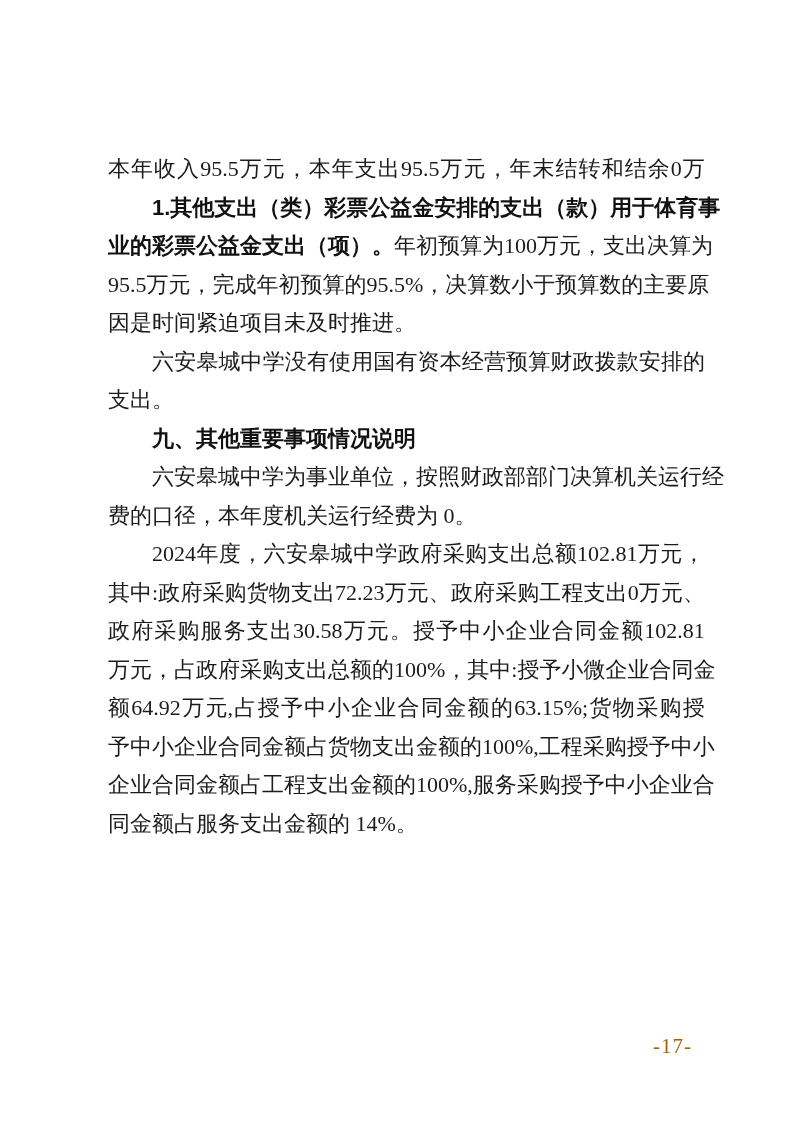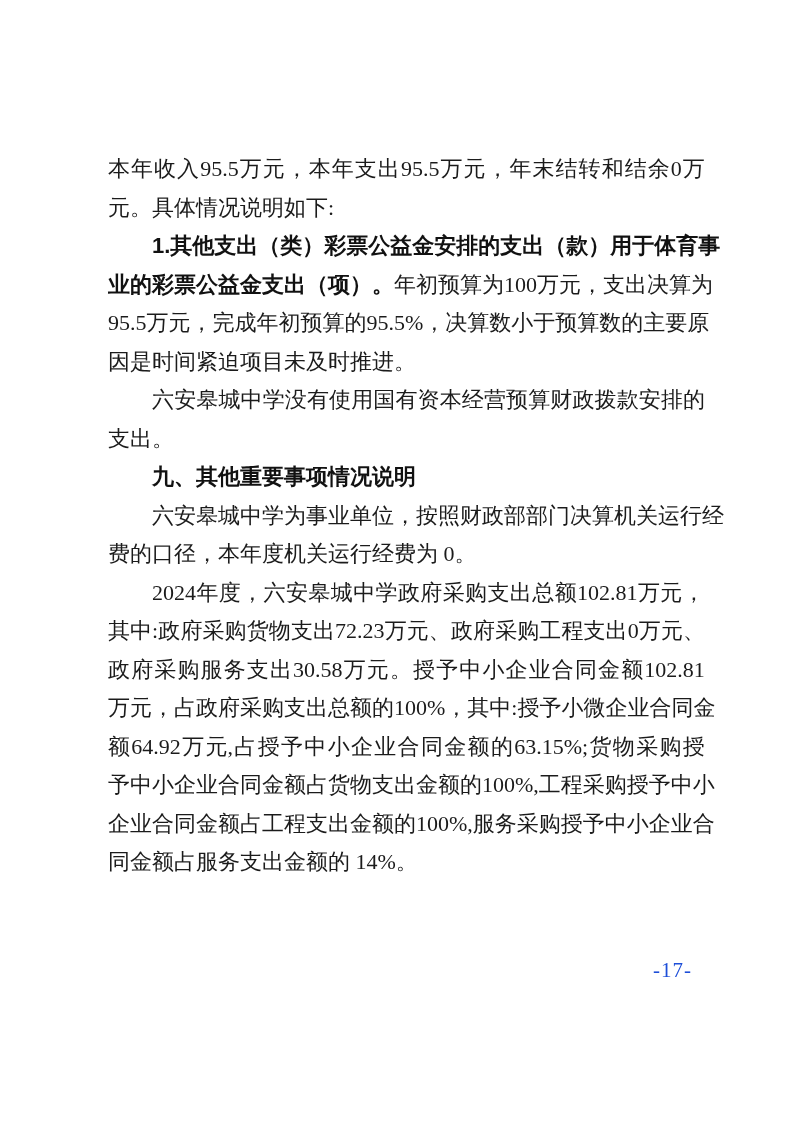--- a/index.html
+++ b/index.html
@@ -34,28 +34,28 @@
   }
   .line.indent { padding-left: 44px; }
   .tok { white-space: pre; flex: 0 0 auto; }
   .bold, .heading {
     font-family: "Liberation Sans", sans-serif;
     font-weight: bold;
     color: #111111;
   }
   .page-number {
     position: absolute;
-    top: 958px;
+    top: 1034px;
     left: 653px;
     height: 24px;
     line-height: 24px;
     font-size: 21px;
     letter-spacing: 1px;
     font-family: "Liberation Serif", serif;
-    color: #1d4ed8;
+    color: #a16207;
   }
 </style>
 </head>
 <body>
 
 <div class="page">
   <div class="content">
       <div class="line justify">
         <span class="tok">本</span>
         <span class="tok">年</span>
@@ -76,21 +76,20 @@
         <span class="tok">年</span>
         <span class="tok">末</span>
         <span class="tok">结</span>
         <span class="tok">转</span>
         <span class="tok">和</span>
         <span class="tok">结</span>
         <span class="tok">余</span>
         <span class="tok">0</span>
         <span class="tok">万</span>
       </div>
-      <div class="line"><span class="">元。具体情况说明如下:</span></div>
       <div class="line justify indent">
         <span class="tok bold">1.</span>
         <span class="tok bold">其</span>
         <span class="tok bold">他</span>
         <span class="tok bold">支</span>
         <span class="tok bold">出</span>
         <span class="tok bold">（</span>
         <span class="tok bold">类</span>
         <span class="tok bold">）</span>
         <span class="tok bold">彩</span>

